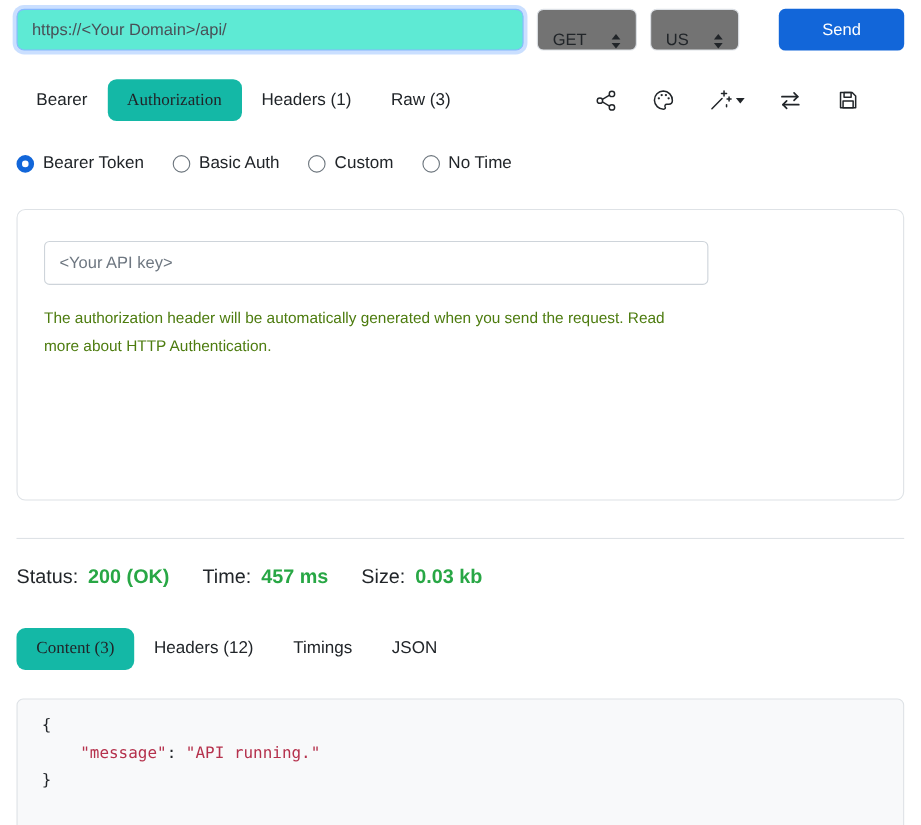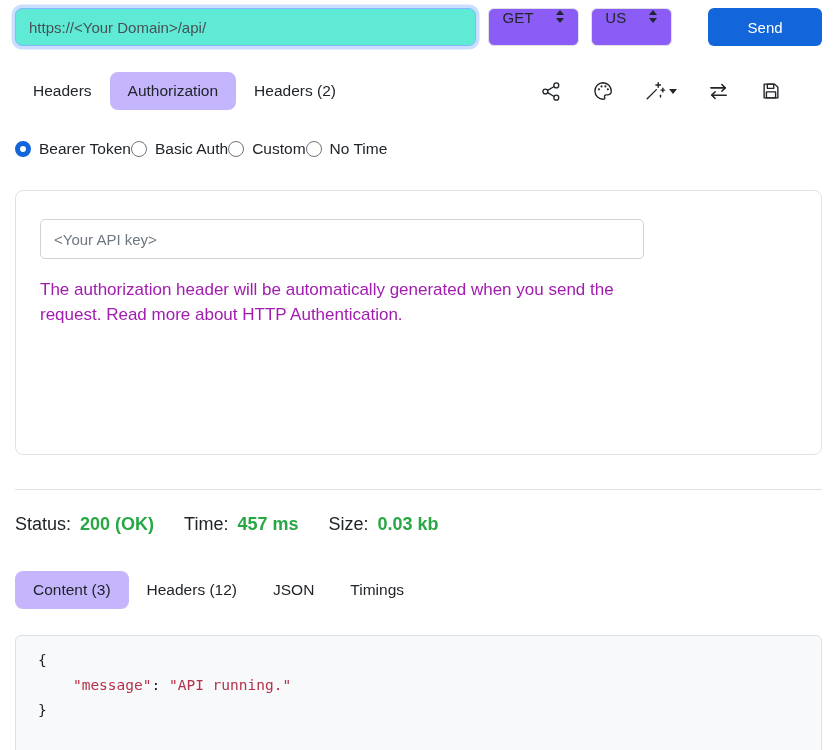--- a/index.html
+++ b/index.html
@@ -16,52 +16,52 @@
   .request-bar { display:flex; align-items:center; gap:12px; }
   .url-input {
     width:485px; height:38px;
     border:1px solid #86b7fe; border-radius:7px;
     box-shadow:0 0 0 3.5px rgba(13,110,253,.22);
     padding:0 13px; font-size:15px; color:#495057;
     font-family:"Liberation Sans", sans-serif;
     outline:none; background:#5eead4;
   }
   .select-btn {
-    height:38px; background:#8b5cf6;
+    height:38px; background:#737373;
     border:1px solid #dde1e6; border-radius:6px;
-    display:flex; align-items:flex-start; gap:22px;
+    display:flex; align-items:flex-end; gap:22px;
     padding:0 13px; font-size:15px; color:#212529; cursor:pointer;
   }
   .send-btn {
     height:38px; width:120px;
     background:var(--accent,#1266d9); color:#fff;
     border:none; border-radius:6px;
     font-size:15px; font-family:"Liberation Sans", sans-serif;
     cursor:pointer;
     margin-left:24px;
   }
 
   
   .tabs-row { display:flex; align-items:center; margin-top:26px; }
   .tab {
     padding:10px 18px; font-size:15.5px; color:#212529;
     border-radius:8px; cursor:pointer; white-space:nowrap;
   }
-  .tab.active { background:#c4b5fd; }
+  .tab.active { background:#14b8a6;font-family:Liberation Serif, serif; }
   .tabs-spacer { flex:1; }
   .icon-group { display:flex; align-items:center; gap:30px; padding-right:40px; }
   .icon-btn { display:flex; align-items:center; cursor:pointer; }
   .caret-down {
     width:0; height:0; margin-left:3px;
     border-left:4.5px solid transparent; border-right:4.5px solid transparent;
     border-top:5.5px solid #212529;
   }
 
   
-  .auth-row { display:flex; align-items:center; margin-top:30px; }
+  .auth-row { display:flex; align-items:center; gap:26px; margin-top:30px; }
   .auth-option { display:flex; align-items:center; gap:8px; cursor:pointer; font-size:15.5px; }
   .radio { width:16px; height:16px; border-radius:50%; background:#fff; flex:0 0 auto; }
   .radio.checked { border:5px solid var(--accent,#1266d9); }
   .radio.unchecked { border:1.5px solid #6c757d; }
 
   
   .auth-panel {
     margin-top:32px; height:265px;
     border:1px solid #dee2e6; border-radius:8px;
     padding:28px 24px; display:flex; align-items:flex-start;
@@ -70,21 +70,21 @@
   .token-col { flex:1; padding-right:0; }
   .token-input {
     width:604px; height:40px;
     border:1px solid #ced4da; border-radius:5px;
     padding:0 13px; font-size:15px; color:#737373;
     font-family:"Liberation Sans", sans-serif; outline:none;
   }
   .token-input::placeholder { color:#6e7781; opacity:1; }
   .help-text {
     margin-top:18px; width:590px;
-    font-size:17px; line-height:25px; color:#a21caf;
+    font-size:14px; line-height:25px; color:#4d7c0f;
   }
 
   
   .divider { margin-top:34px; border-top:1px solid #dee2e6; width:807px; }
 
   
   .status-row { margin-top:24px; display:flex; align-items:baseline; font-size:18px; }
   .status-label { color:#212529; margin-right:9px; }
   .status-value { color:var(--green,#28a745); font-weight:bold; margin-right:30px; }
 
@@ -124,23 +124,24 @@
         <svg width="10" height="15" viewBox="0 0 10 15">
             <polygon points="5,1 9,6 1,6" fill="#212529"></polygon>
             <polygon points="1,9 9,9 5,14" fill="#212529"></polygon>
           </svg>
       </span>
     </div>
     <button class="send-btn">Send</button>
   </div>
 
   <div class="tabs-row">
-    <div class="tab">Headers</div>
+    <div class="tab">Bearer</div>
     <div class="tab active">Authorization</div>
-    <div class="tab">Headers (2)</div>
+    <div class="tab">Headers (1)</div>
+    <div class="tab">Raw (3)</div>
     <div class="tabs-spacer"></div>
     <div class="icon-group">
       <span class="icon-btn">
         <svg width="21" height="21" viewBox="0 0 24 24" fill="none" stroke="#212529" stroke-width="1.5">
           <circle cx="17.5" cy="5" r="2.8"></circle>
             <circle cx="5" cy="12" r="2.8"></circle>
             <circle cx="17.5" cy="19" r="2.8"></circle>
           <line x1="7.6" y1="10.7" x2="15" y2="6.3"></line>
             <line x1="7.6" y1="13.3" x2="15" y2="17.7"></line>
         </svg>
@@ -216,22 +217,22 @@
     <span class="status-value">200 (OK)</span>
     <span class="status-label">Time:</span>
     <span class="status-value">457 ms</span>
     <span class="status-label">Size:</span>
     <span class="status-value">0.03 kb</span>
   </div>
 
   <div class="response-tabs">
     <div class="tab active">Content (3)</div>
     <div class="tab">Headers (12)</div>
+    <div class="tab">Timings</div>
     <div class="tab">JSON</div>
-    <div class="tab">Timings</div>
   </div>
 
   <div class="code-block">
     <div class="code-line"><span>{</span></div>
     <div class="code-line"><span>    </span><span class="code-str">"message"</span><span>: </span><span class="code-str">"API running."</span></div>
     <div class="code-line"><span>}</span></div>
   </div>
 
 </div>
 

